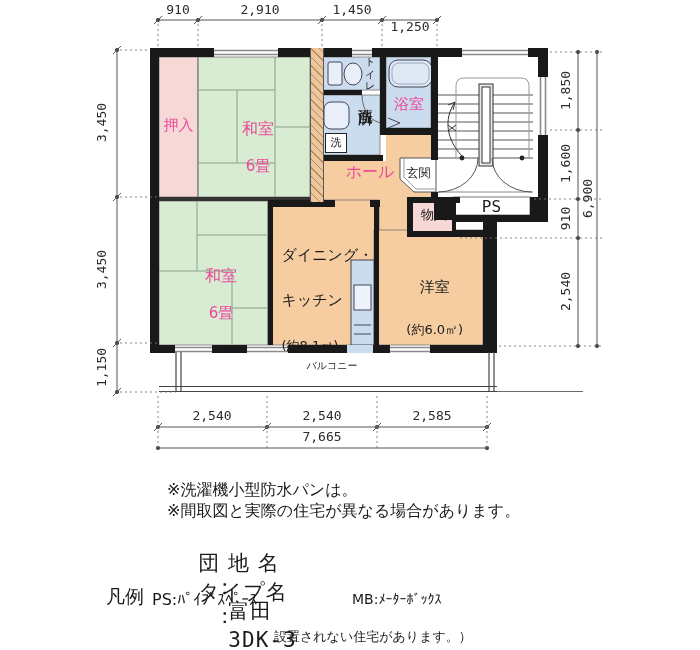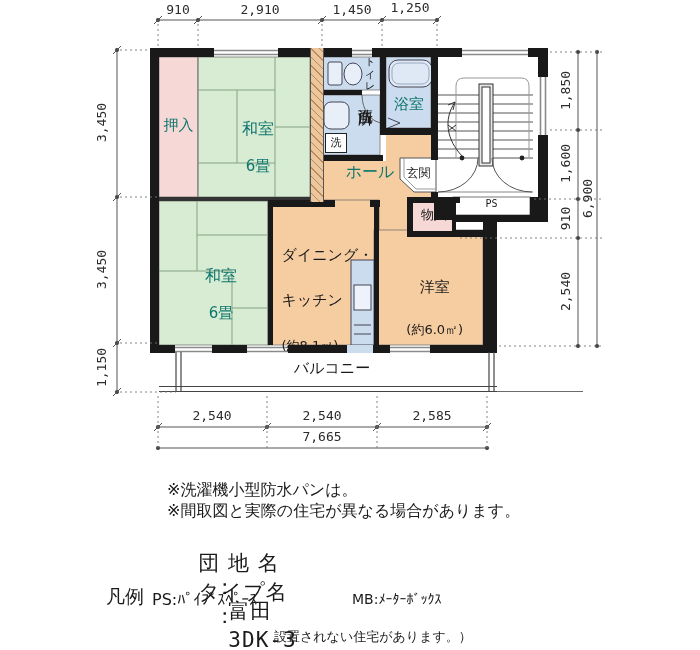--- a/index.html
+++ b/index.html
@@ -4,21 +4,21 @@
 <style>
   html,body{margin:0;padding:0;background:#fff;}
   #canvas{position:relative;width:700px;height:650px;background:#fff;overflow:hidden;
           font-family:"DejaVu Sans",sans-serif;color:#1a1a1a;}
   #plansvg{position:absolute;left:0;top:0;}
   .lbl{position:absolute;white-space:pre;line-height:1.15;}
   .c{text-align:center;}
   .dim{font-family:"DejaVu Sans Mono",monospace;font-size:13px;color:#2b2b2b;}
   .rot{width:60px;text-align:center;transform:rotate(-90deg);transform-origin:center center;}
   .vert{writing-mode:vertical-rl;letter-spacing:2px;}
-  .room{font-size:16px;color:#0f766e;}
+  .room{font-size:16px;color:#ec4899;}
   .hatchwall{position:absolute;left:310px;top:48px;width:12px;height:154px;
      background:repeating-linear-gradient(45deg,#bd8a5a 0 1px,#ecc69c 1px 6px);
      border-left:1px solid #555;border-right:1px solid #555;}
   .washbox{position:absolute;left:325px;top:133px;width:20px;height:18px;background:#fff;
      border:1px solid #222;font-size:11px;line-height:18px;text-align:center;}
   .legmark{display:inline-block;border:1px solid #333;font-size:12px;line-height:15px;
      padding:0 2px;margin-right:1px;}
   .note{font-size:16px;}
   .inforow{font-size:21px;letter-spacing:1px;}
   .inforow .val{margin-left:30px;}
@@ -234,21 +234,21 @@
     <line x1="377" y1="396" x2="377" y2="450"></line>
         <line x1="487" y1="396" x2="487" y2="450"></line>
   </g>
 </svg>
 
 <div class="hatchwall"></div>
 
 <div class="lbl dim c" style="left:150px;top:3px;width:56px;">910</div>
 <div class="lbl dim c" style="left:222px;top:3px;width:76px;">2,910</div>
 <div class="lbl dim c" style="left:314px;top:3px;width:76px;">1,450</div>
-<div class="lbl dim c" style="left:372px;top:1px;width:76px;">1,250</div>
+<div class="lbl dim c" style="left:372px;top:20px;width:76px;">1,250</div>
 
 <div class="lbl dim rot" style="left:72px;top:115px;">3,450</div>
 <div class="lbl dim rot" style="left:72px;top:262px;">3,450</div>
 <div class="lbl dim rot" style="left:72px;top:360px;">1,150</div>
 
 <div class="lbl dim rot" style="left:536px;top:83px;">1,850</div>
 <div class="lbl dim rot" style="left:536px;top:156px;">1,600</div>
 <div class="lbl dim rot" style="left:536px;top:211px;">910</div>
 <div class="lbl dim rot" style="left:536px;top:284px;">2,540</div>
 <div class="lbl dim rot" style="left:558px;top:191px;">6,900</div>
@@ -262,36 +262,36 @@
 <div class="lbl room c" style="left:213px;top:102px;width:80px;">
   <span>和室</span><br>
   <span style="font-size:15px;">6畳</span>
 </div>
 <div class="lbl vert" style="left:364px;top:50px;height:44px;font-size:10px;letter-spacing:1px;">トイレ</div>
 <div class="lbl vert" style="left:356px;top:97px;height:58px;font-size:15px;letter-spacing:1px;">洗面所</div>
 <div class="washbox">洗</div>
 <div class="lbl room c" style="left:384px;top:96px;width:50px;font-size:15px;">浴室</div>
 <div class="lbl room c" style="left:327px;top:163px;width:86px;">ホール</div>
 <div class="lbl c" style="left:401px;top:167px;width:35px;font-size:12px;text-align:center;">玄関</div>
-<div class="lbl c mono" style="left:453px;top:198px;width:77px;font-size:10px;">PS</div>
+<div class="lbl c mono" style="left:453px;top:198px;width:77px;font-size:16px;">PS</div>
 <div class="lbl c" style="left:413px;top:208px;width:42px;font-size:13px;">物入</div>
 <div class="lbl room c" style="left:176px;top:249px;width:80px;">
   <span>和室</span><br>
   <span style="font-size:15px;">6畳</span>
 </div>
 <div class="lbl" style="left:272px;top:221px;width:106px;font-size:15px;line-height:1.5;">
   <span>ダイニング・</span><br>
   <span>キッチン</span><br>
   <span style="font-size:13px;">(約8.1㎡)</span>
 </div>
 <div class="lbl c" style="left:384px;top:256px;width:92px;font-size:15px;line-height:1.4;">
   <span>洋室</span><br>
   <span style="font-size:13px;">(約6.0㎡)</span>
 </div>
-<div class="lbl c" style="left:272px;top:360px;width:120px;font-size:15px;">バルコニー</div>
+<div class="lbl c" style="left:272px;top:360px;width:120px;font-size:10px;">バルコニー</div>
 
 <div class="lbl note" style="left:167px;top:481px;">※洗濯機小型防水パンは。</div>
 <div class="lbl note" style="left:167px;top:502px;">※間取図と実際の住宅が異なる場合があります。</div>
 
 <div class="lbl inforow" style="left:183px;top:527px;">
   <span>団 地 名</span>
   <span style="margin-left:16px;">：</span>
   <span class="val">富田</span>
 </div>
 <div class="lbl inforow" style="left:183px;top:556px;">

